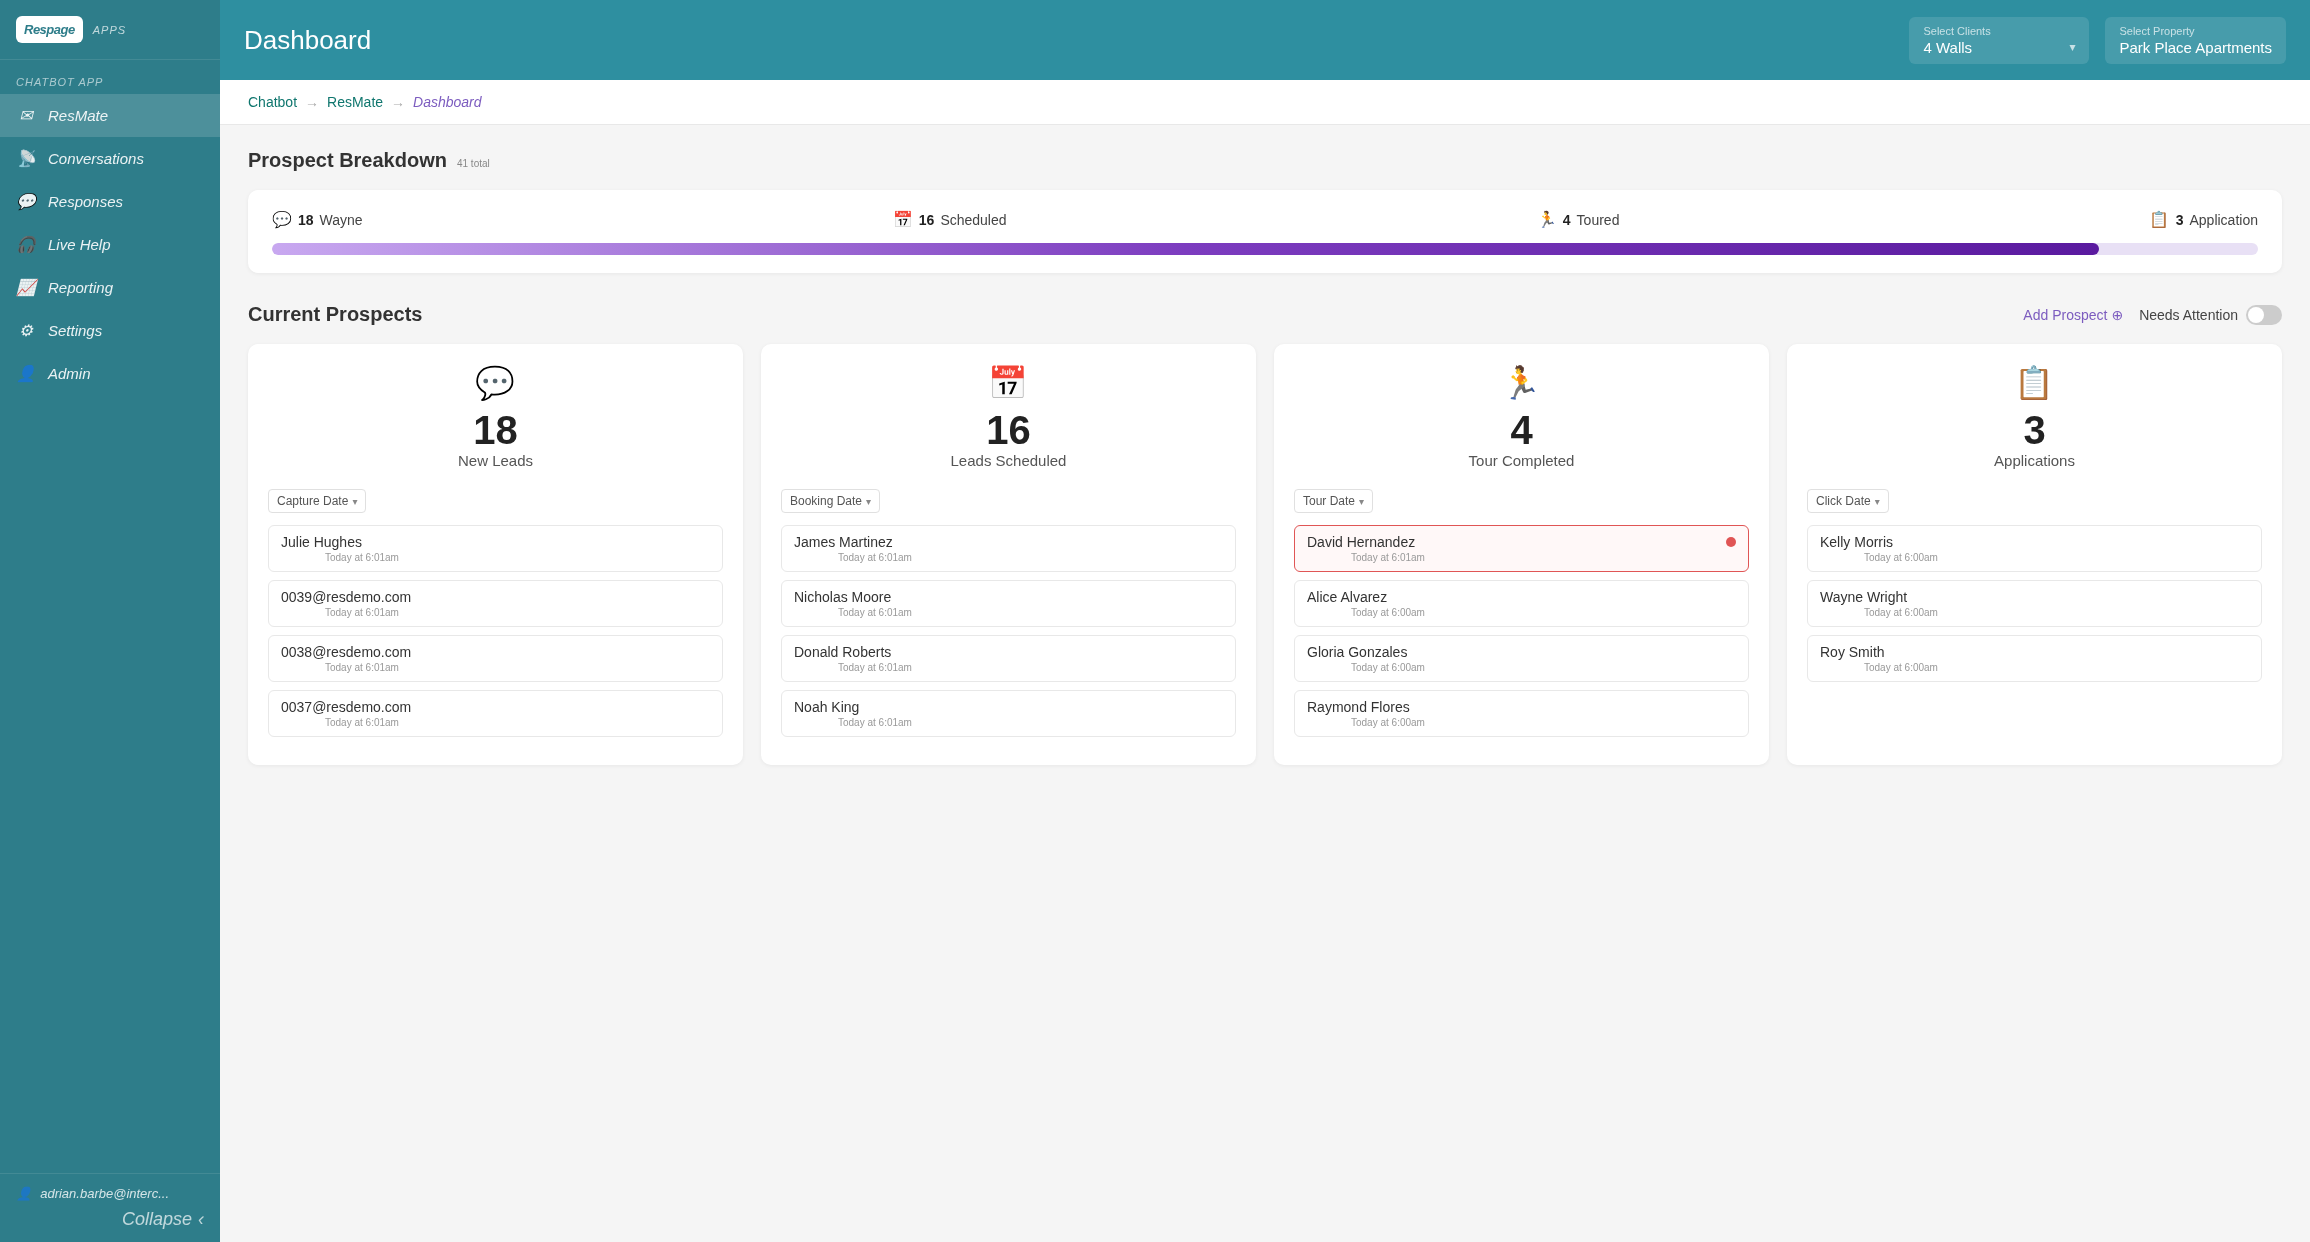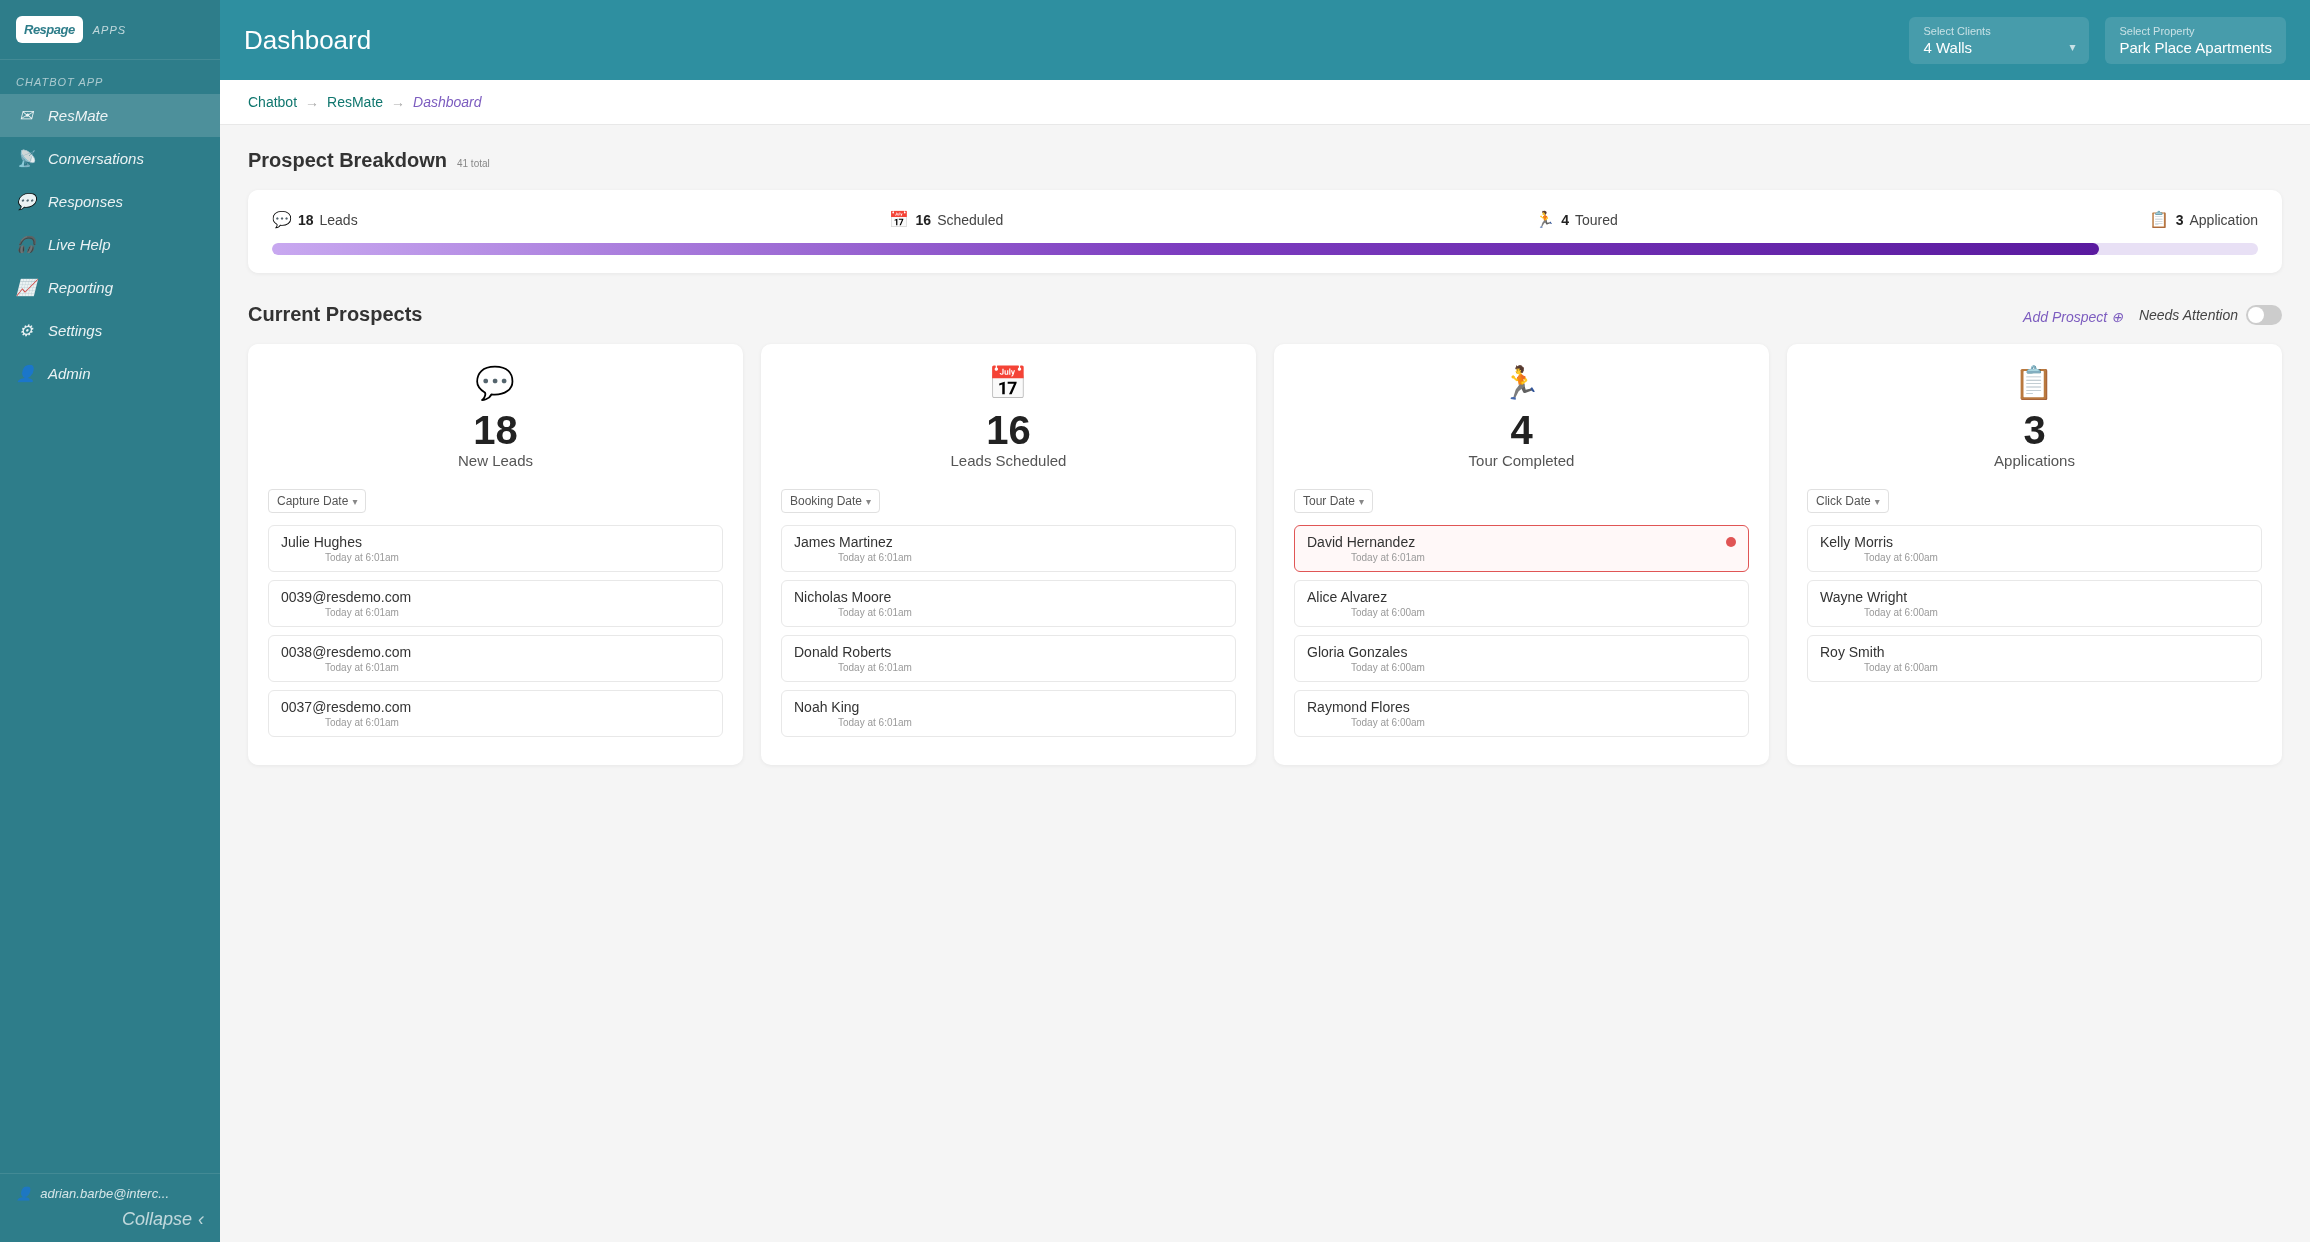--- a/index.html
+++ b/index.html
@@ -212,23 +212,22 @@
       justify-content: space-between;
       margin-bottom: 18px;
     }
     .prospects-title {
       font-size: 20px;
       font-weight: 600;
       color: #333;
     }
     .prospects-actions {
       display: flex;
-      align-items: flex-end;
+      align-items: center;
       gap: 16px;
-      font-style: italic;
     }
     .add-prospect-btn {
       color: #7c5cbf;
       font-size: 14px;
       font-weight: 500;
       cursor: pointer;
       display: flex;
       align-items: center;
       gap: 4px;
     }
@@ -429,21 +428,21 @@
       <div class="section-header">
         <span class="section-title">Prospect Breakdown</span>
         <span class="section-subtitle">41 total</span>
       </div>
 
       <div class="breakdown-card">
         <div class="breakdown-stats">
           <div class="stat-item">
             <span class="icon">💬</span>
             <span class="count">18</span>
-            <span>Leads</span>
+            <span>Wayne</span>
           </div>
           <div class="stat-item">
             <span class="icon">📅</span>
             <span class="count">16</span>
             <span>Scheduled</span>
           </div>
           <div class="stat-item">
             <span class="icon">🏃</span>
             <span class="count">4</span>
             <span>Toured</span>

